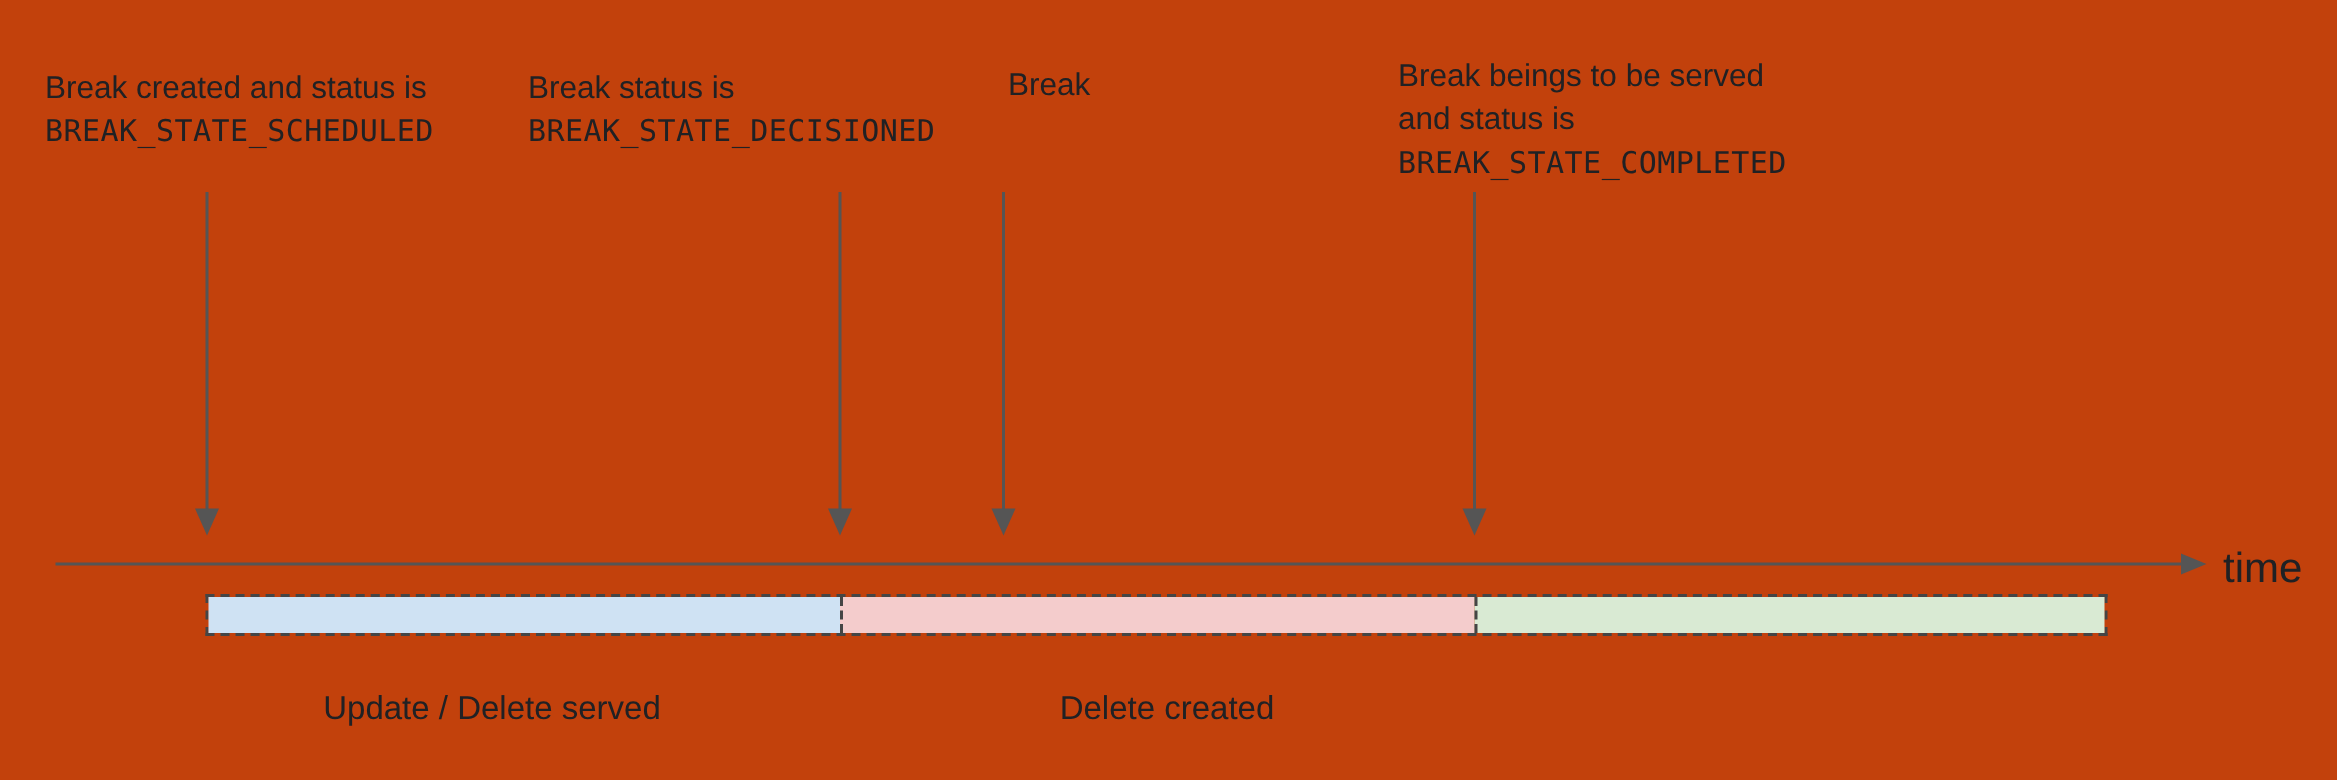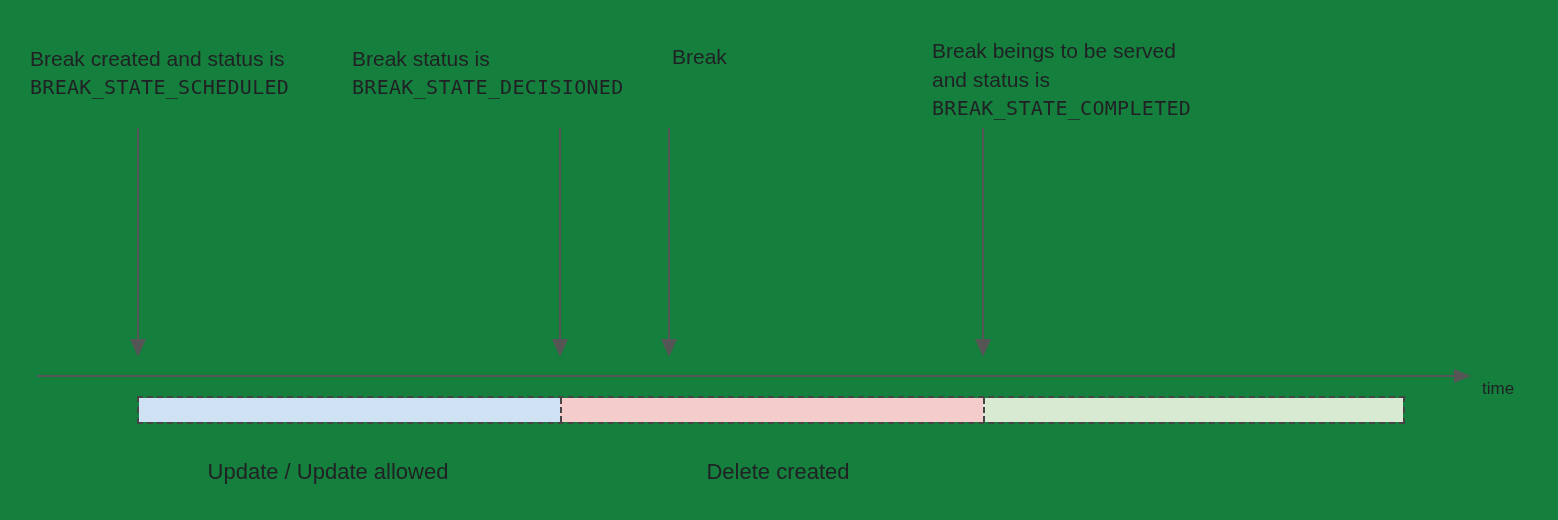--- a/index.html
+++ b/index.html
@@ -4,21 +4,21 @@
 <style>
   html, body {
     margin: 0;
     padding: 0;
     background: #ffffff;
   }
   #canvas {
     position: relative;
     width: 1558px;
     height: 520px;
-    background: #15803d;
+    background: #c2410c;
     overflow: hidden;
     font-family: "Liberation Sans", sans-serif;
     color: #202124;
   }
 
   
   .annotation {
     position: absolute;
     white-space: nowrap;
     line-height: 29px;
@@ -82,23 +82,22 @@
     width: 0;
     height: 0;
     border-top: 7px solid transparent;
     border-bottom: 7px solid transparent;
     border-left: 17px solid #555555;
   }
   #axis-label {
     position: absolute;
     left: 1482px;
     top: 363px;
-    font-size: 17px;
+    font-size: 28px;
     color: #202124;
-    margin-top: 16px;
   }
 
   
   #segment-bar {
     position: absolute;
     left: 137px;
     top: 396px;
     width: 1268px;
     height: 28px;
     box-sizing: border-box;
@@ -168,16 +167,16 @@
   <div id="axis-line"></div>
   <div id="axis-arrowhead"></div>
   <div id="axis-label">time</div>
 
   <div id="segment-bar">
     <div class="segment" id="segment-1" style="background: rgb(207, 226, 243);"></div>
     <div class="segment" id="segment-2" style="background: rgb(244, 204, 204);"></div>
     <div class="segment" id="segment-3" style="background: rgb(217, 234, 211);"></div>
   </div>
 
-  <div class="segment-label" id="segment-label-1">Update / Update allowed</div>
+  <div class="segment-label" id="segment-label-1">Update / Delete served</div>
   <div class="segment-label" id="segment-label-2">Delete created</div>
 
 </div>
 
 </body></html>

